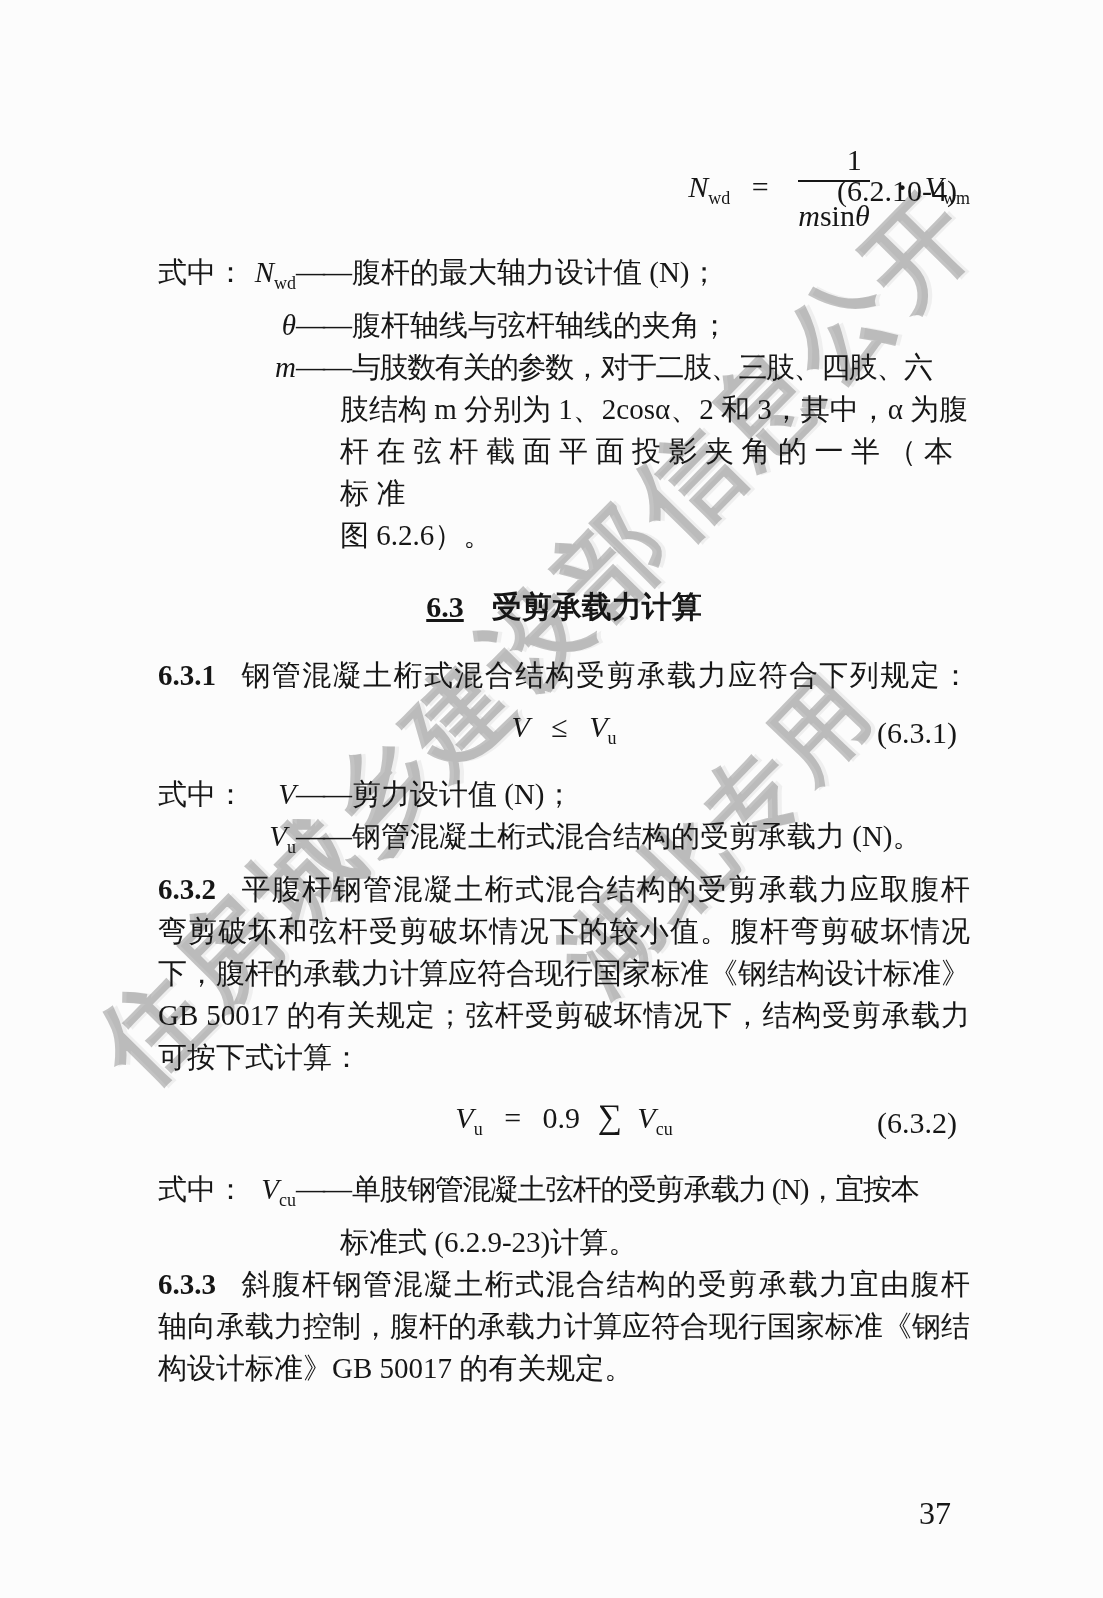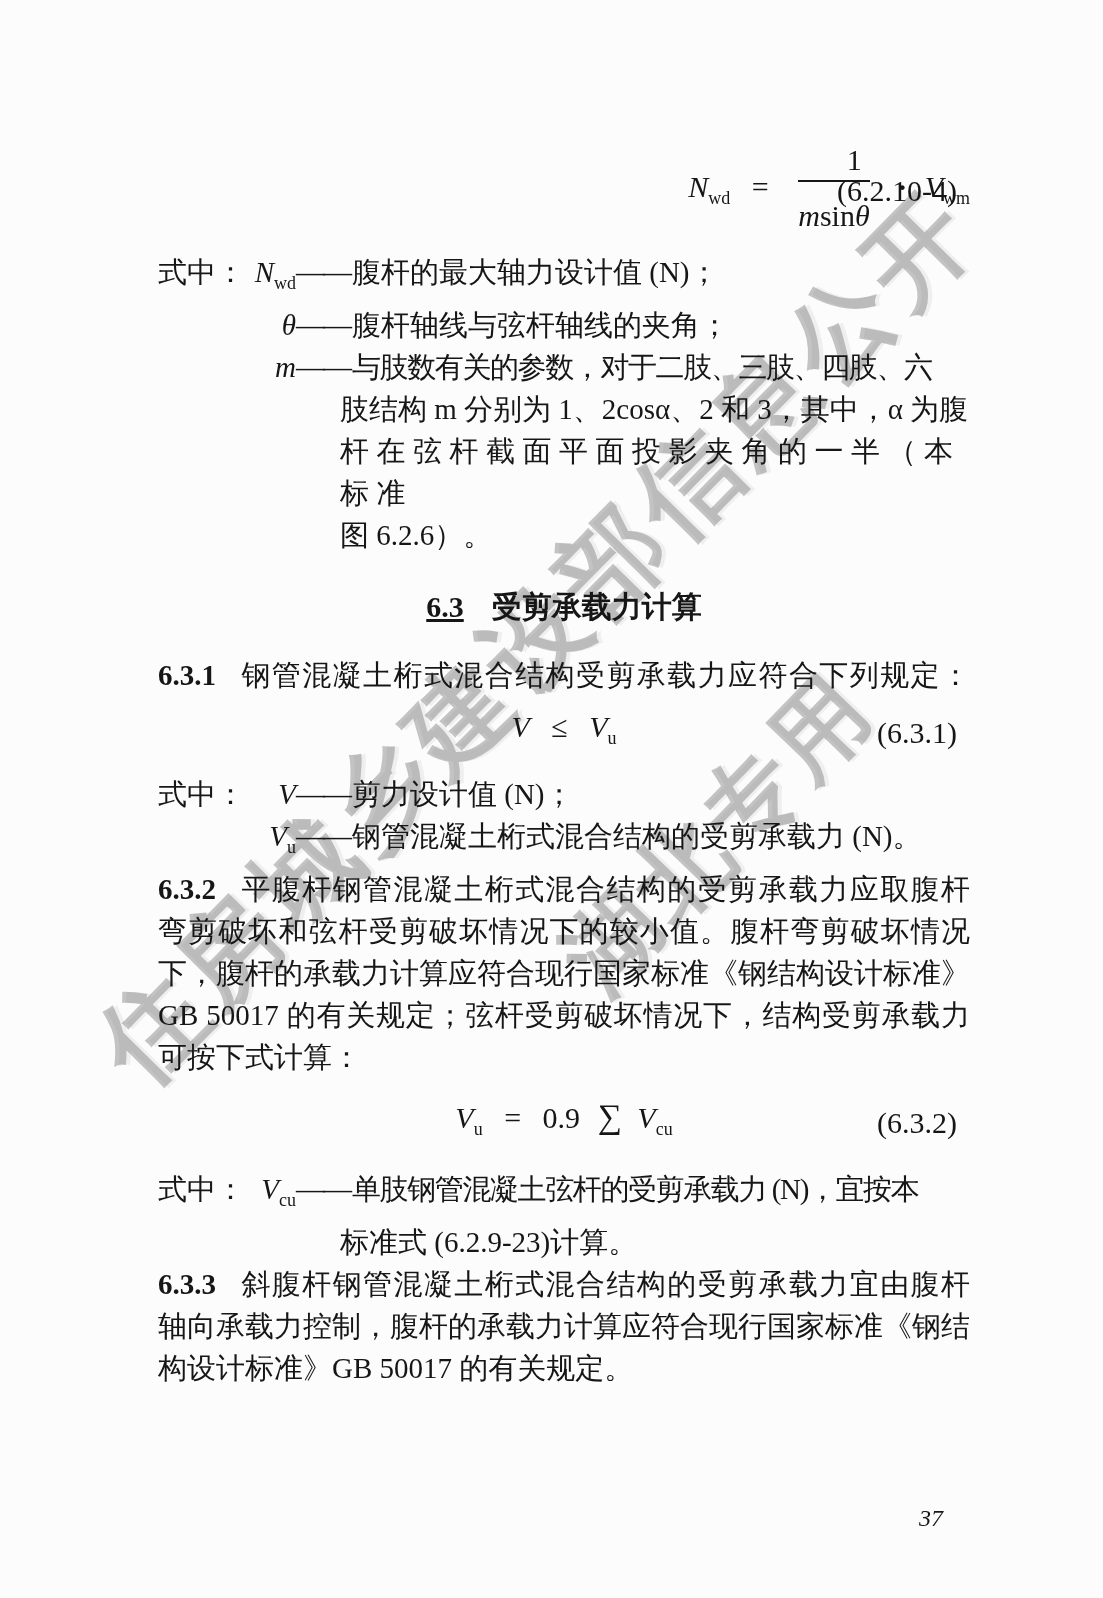--- a/index.html
+++ b/index.html
@@ -84,24 +84,23 @@
   .heading { text-align: center; font-weight: 700; font-size: 30px; margin: 30px 0 26px; }
   .heading .hnum { margin-right: 28px; text-decoration: underline; }
   
   .para .line { text-align: justify; text-align-last: justify; text-justify: inter-character; }
   .para .line.last { text-align: left; text-align-last: left; }
   .para .pnum { font-weight: 700; margin-right: 24px; }
   
   .pageno {
     position: absolute;
     z-index: 1;
-    right: 160px;
+    right: 152px;
     bottom: 66px;
-    font-size: 24px;
-    font-style: italic;
+    font-size: 32px;
   }
 </style>
 </head>
 <body>
 
 <div class="page">
 
   <div class="wm wm1">住房城乡建设部信息公开</div>
   <div class="wm wm2">湖北专用</div>
 

